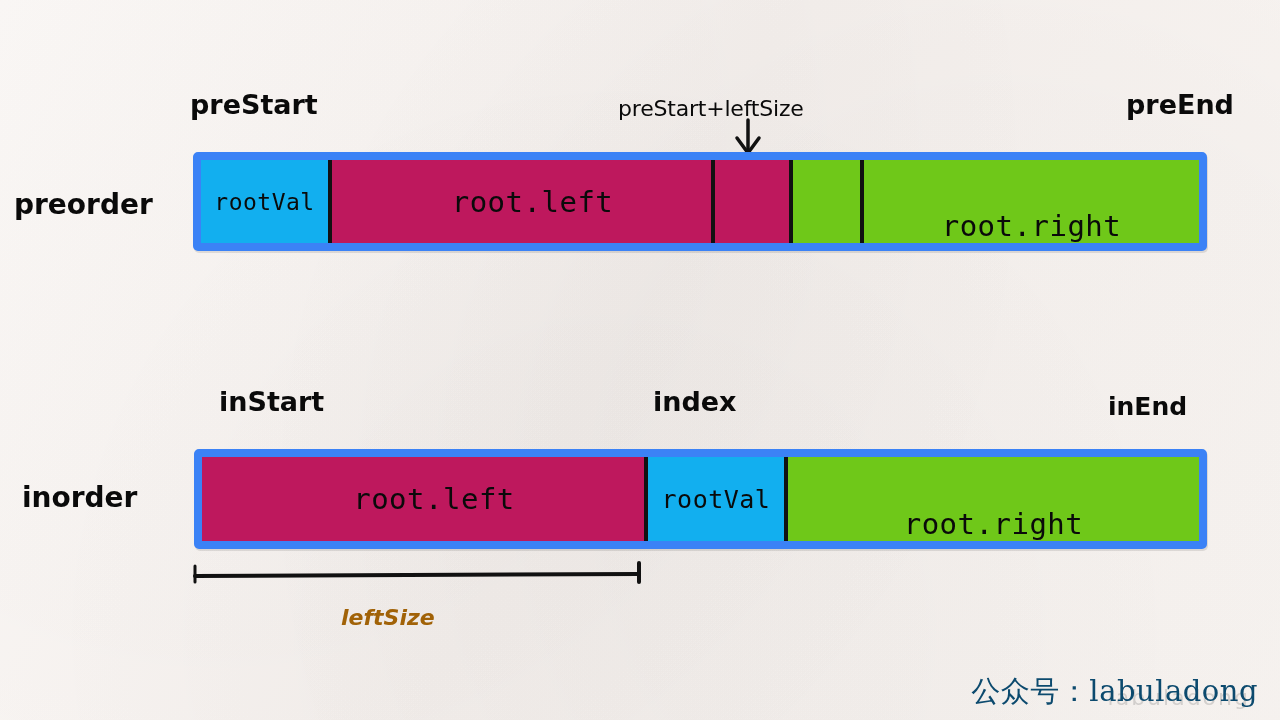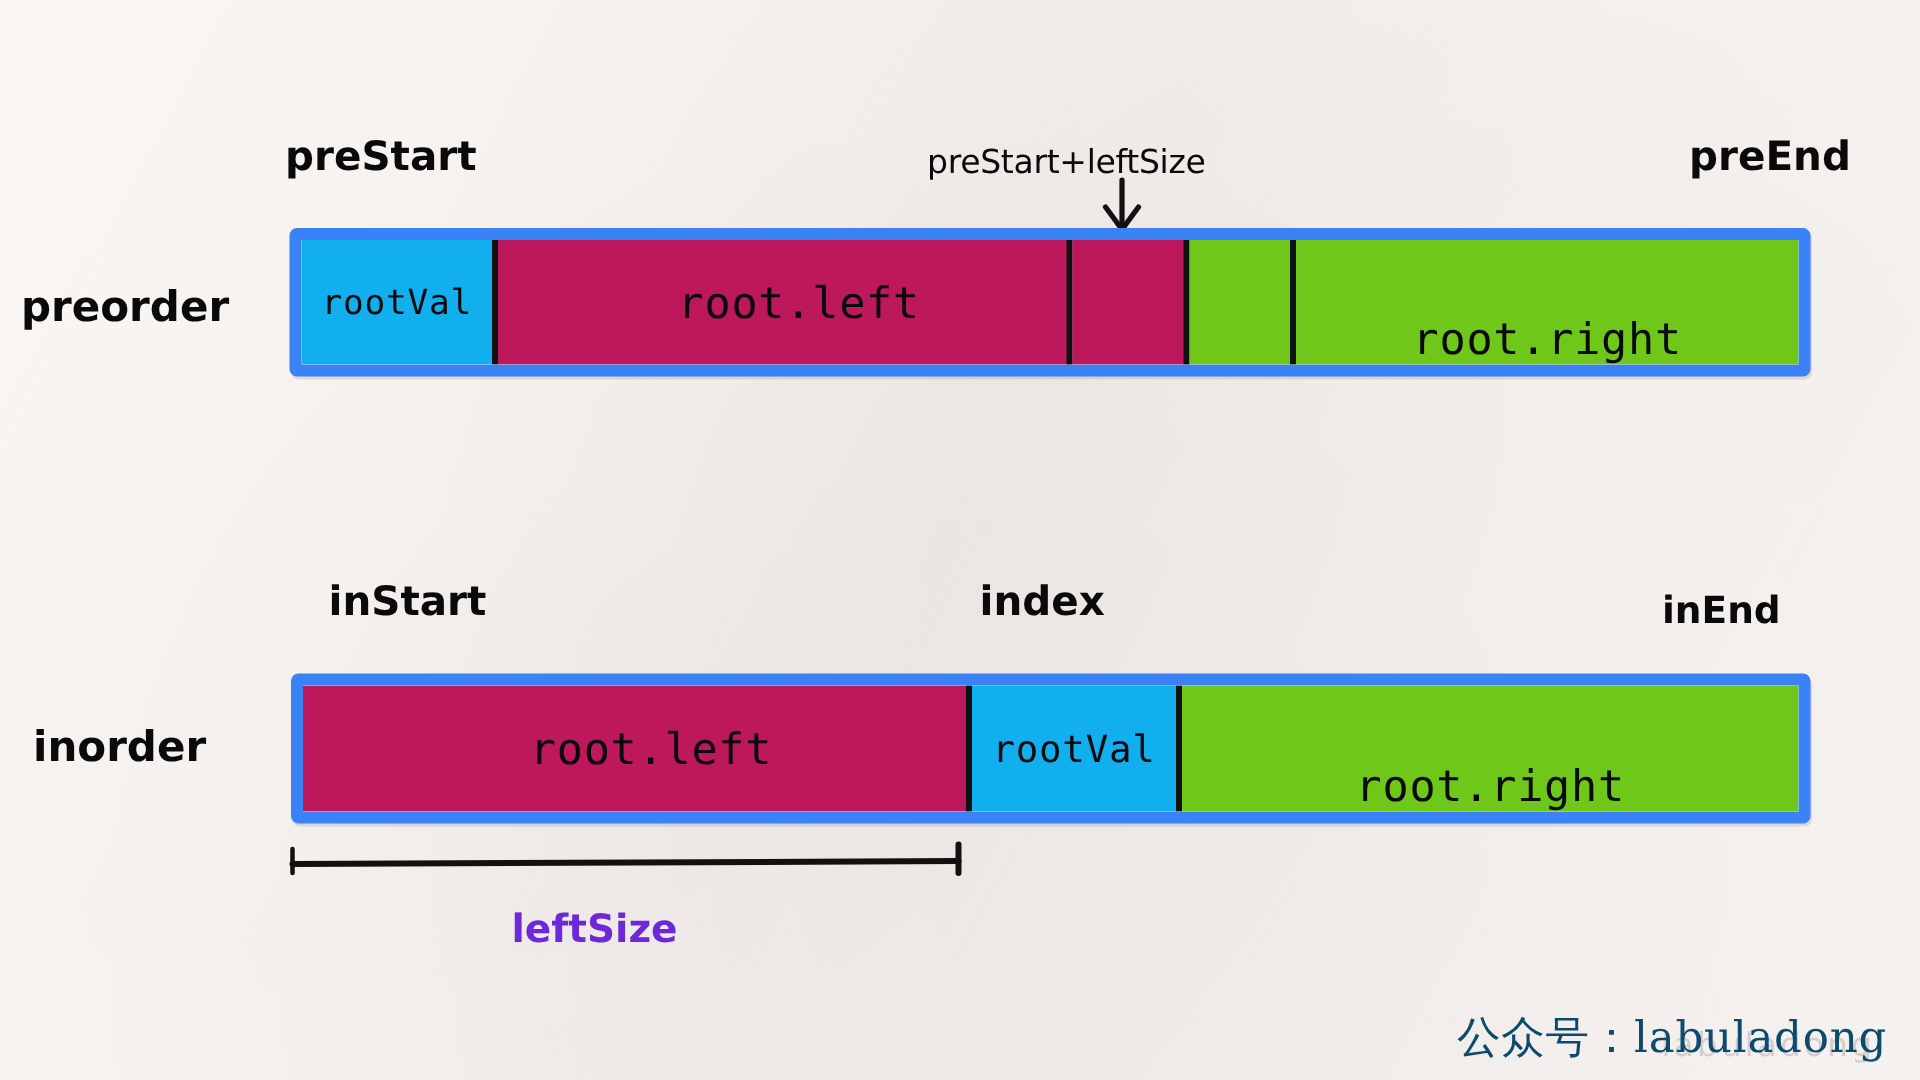--- a/index.html
+++ b/index.html
@@ -87,23 +87,24 @@
   }
   .ptr-label.thin {
     font-size: 22px;
     font-weight: normal;
     letter-spacing: -0.2px;
   }
   .brace-label {
     position: absolute;
     font-family: "DejaVu Sans", "Liberation Sans", sans-serif;
     font-weight: bold;
-    font-size: 26px;
-    color: #6d28d9;
-    white-space: nowrap;
+    font-size: 22px;
+    color: #a16207;
+    white-space: nowrap;
+    font-style: italic;
   }
 
   
   #footer-credit {
     position: absolute;
     right: 22px;
     bottom: 8px;
     font-family: "DejaVu Serif", "Liberation Serif", serif;
     font-size: 29px;
     color: #0c4a6e;

